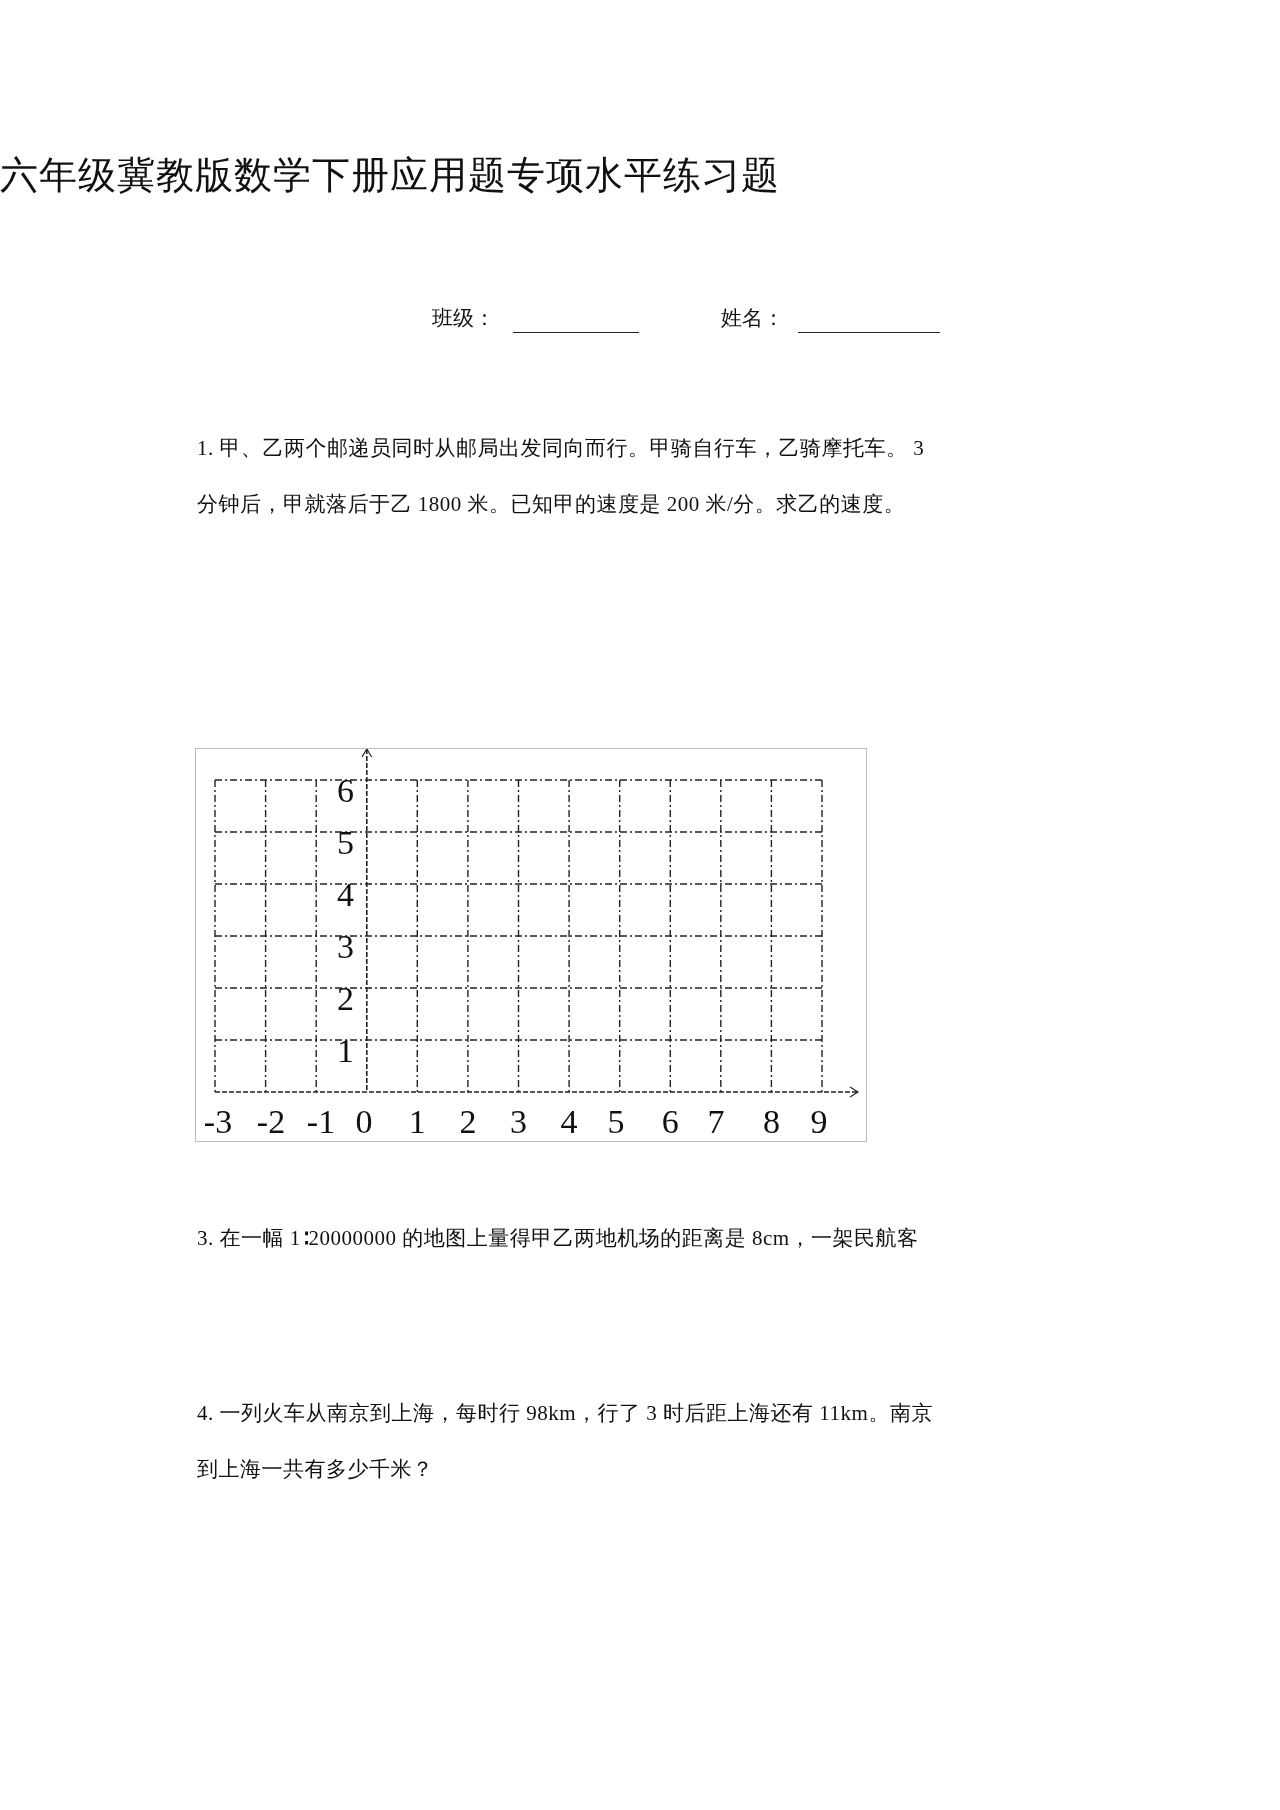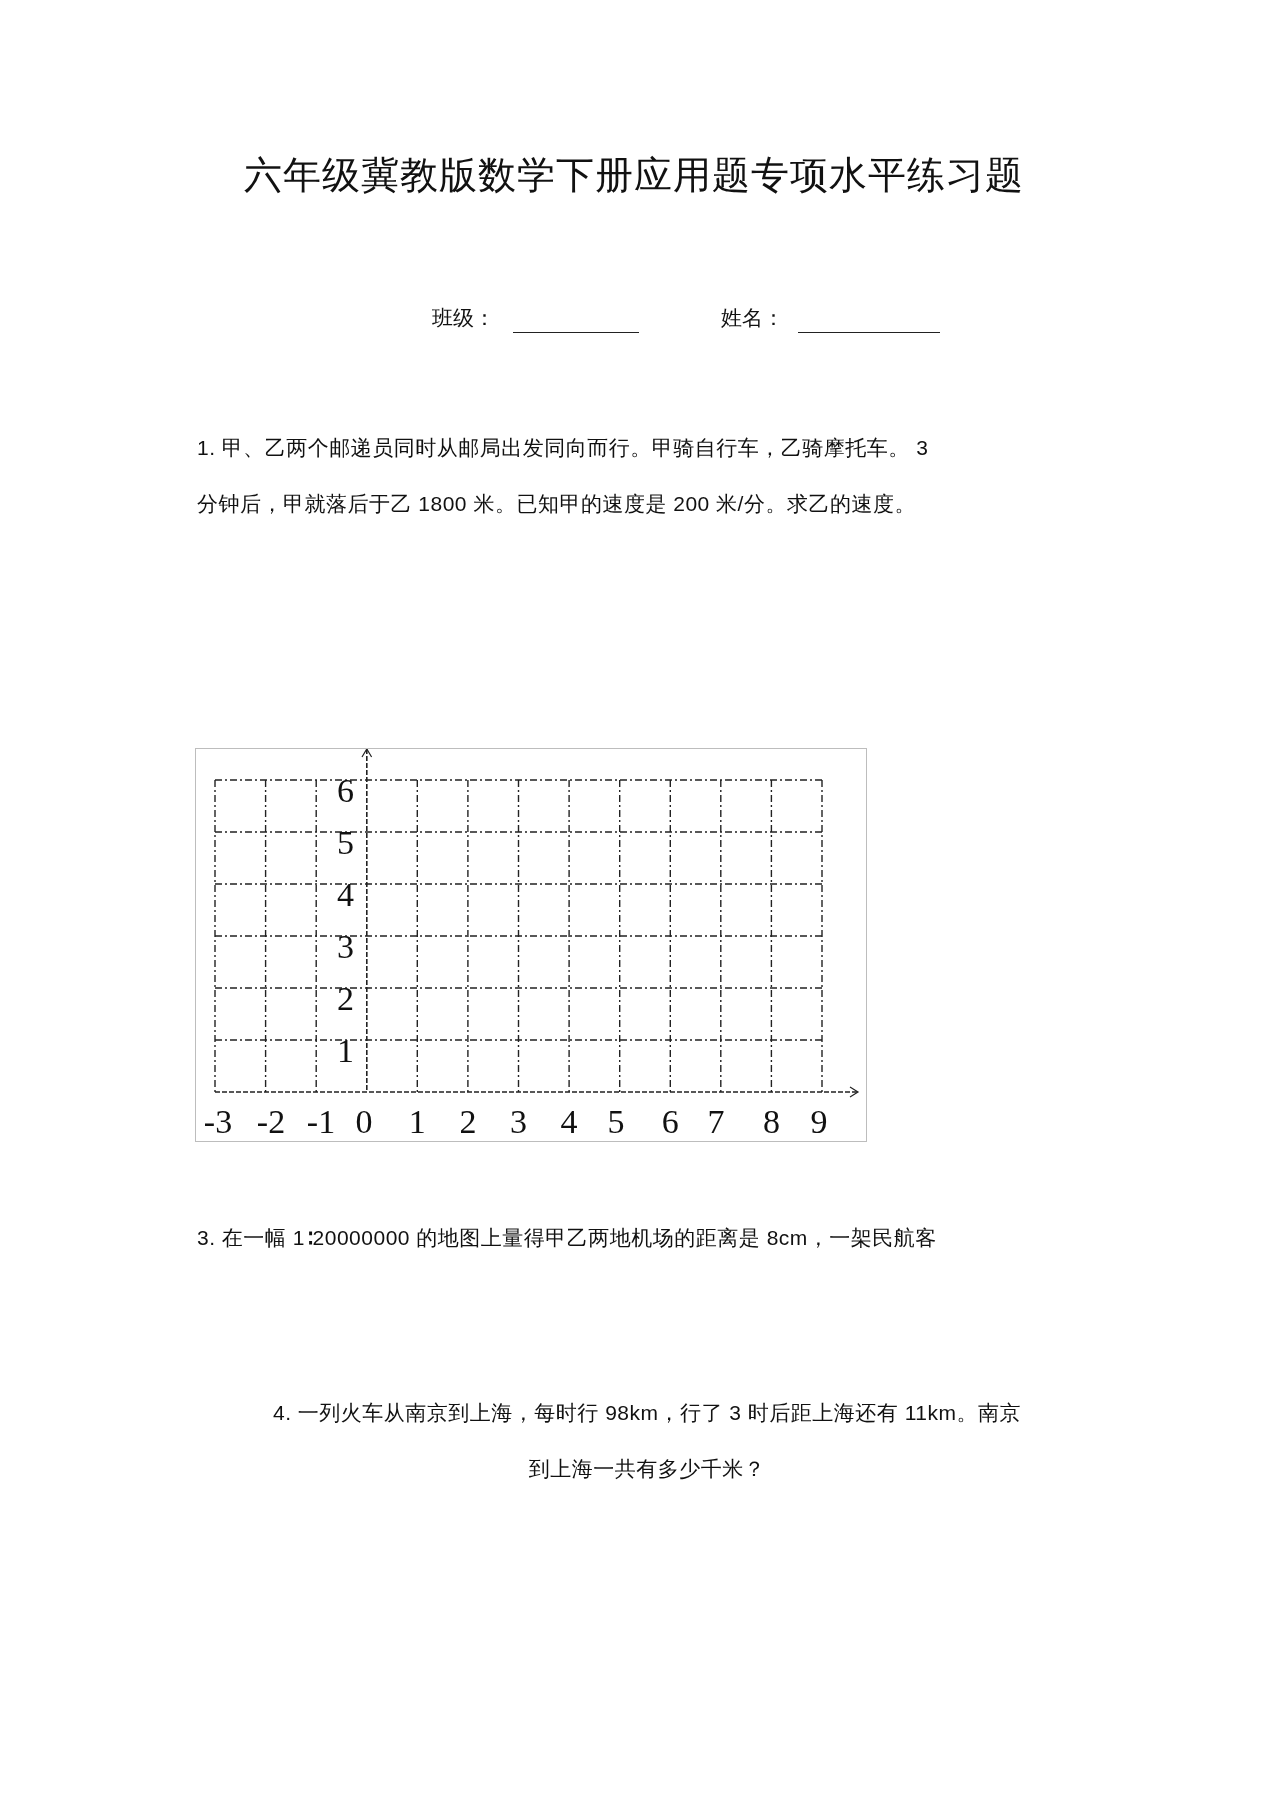--- a/index.html
+++ b/index.html
@@ -1,30 +1,30 @@
 <!DOCTYPE html>
 <html><head>
   <meta charset="utf-8">
   <style>
     html, body { margin: 0; padding: 0; background: #ffffff; }
     body { width: 1280px; height: 1810px; position: relative; overflow: hidden; color: #111; }
     .title {
-      position: absolute; left: 0; width: 1024px; top: 150px; text-align: right;
+      position: absolute; left: 0; width: 1024px; top: 150px; text-align: left;
       font-family: "DejaVu Serif", "Liberation Serif", serif; font-size: 38px; letter-spacing: 1px;
       color: #111;
     }
     .info-row {
       position: absolute; top: 300px; left: 0; width: 1280px; height: 40px;
       font-family: "DejaVu Serif", "Liberation Serif", serif; font-size: 21px; margin-left: 37px;
     }
     .info-label { position: absolute; top: 4px; }
     .blank-line { position: absolute; top: 32px; height: 0; border-bottom: 1.5px solid #222; }
     .question {
       position: absolute; left: 197px; width: 900px;
-      font-family: Liberation Sans, sans-serif; font-size: 21px; line-height: 56px;
+      font-family: Liberation Serif, serif; font-size: 21px; line-height: 56px;
       color: #111; letter-spacing: 0.5px;
     }
     .question .line { display: block; white-space: nowrap; }
     .figure-box {
       position: absolute; left: 195px; top: 748px; width: 672px; height: 394px;
       border: 1.5px solid #bdbdbd; box-sizing: border-box; background: #fff;
     }
     .figure-box svg { position: absolute; left: 0; top: 0; }
     .tick-label { font-family: "Liberation Serif", "DejaVu Serif", serif; font-size: 34px; fill: #111; }
   </style>
@@ -107,21 +107,21 @@
         <text class="tick-label" x="575.4" y="384" text-anchor="middle">8</text>
         <text class="tick-label" x="623" y="384" text-anchor="middle">9</text>
       </g>
     </svg>
   </div>
 
   <div class="question" style="top:1210px;">
     <span class="line">3. 在一幅 1∶20000000 的地图上量得甲乙两地机场的距离是 8cm，一架民航客</span>
   </div>
 
-  <div class="question" style="top:1385px;text-align:center;">
+  <div class="question" style="top:1385px;">
     <span class="line">4. 一列火车从南京到上海，每时行 98km，行了 3 时后距上海还有 11km。南京</span>
     <span class="line">到上海一共有多少千米？</span>
   </div>
 
   <div class="question" style="top:1558px;">
   </div>
 
 </div>
 
 </body></html>

